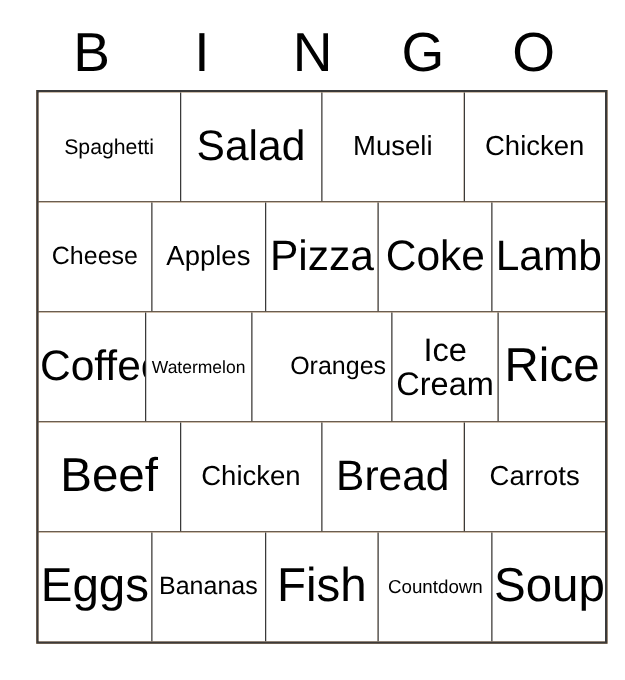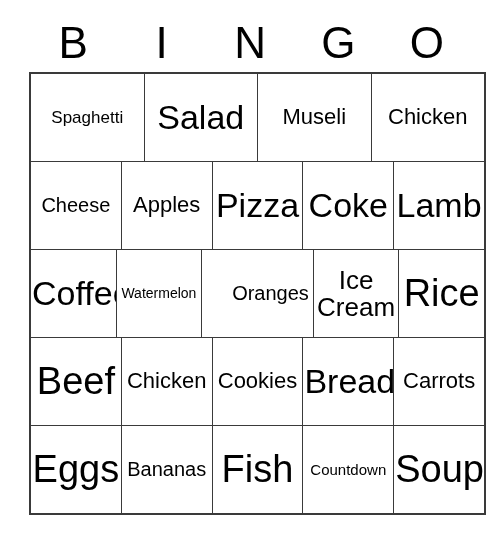--- a/index.html
+++ b/index.html
@@ -155,23 +155,20 @@
   </div>
 
   <div class="bingo-row" style="border-top-color: rgb(58, 58, 58);">
     <div class="bingo-cell" style="border-left-color: rgb(58, 58, 58);">
         <span class="cell-text fs-huge">Beef</span>
       </div>
     <div class="bingo-cell" style="border-left-color: rgb(58, 58, 58);">
         <span class="cell-text fs-ml">Chicken</span>
       </div>
     <div class="bingo-cell" style="border-left-color: rgb(58, 58, 58);">
-        <span class="cell-text fs-ml">Cookies</span>
-      </div>
-    <div class="bingo-cell" style="border-left-color: rgb(58, 58, 58);">
         <span class="cell-text fs-xxl">Bread</span>
       </div>
     <div class="bingo-cell" style="border-left-color: rgb(58, 58, 58);">
         <span class="cell-text fs-ml">Carrots</span>
       </div>
   </div>
 
   <div class="bingo-row" style="border-top-color: rgb(58, 58, 58);">
     <div class="bingo-cell" style="border-left-color: rgb(58, 58, 58);">
         <span class="cell-text fs-huge">Eggs</span>

